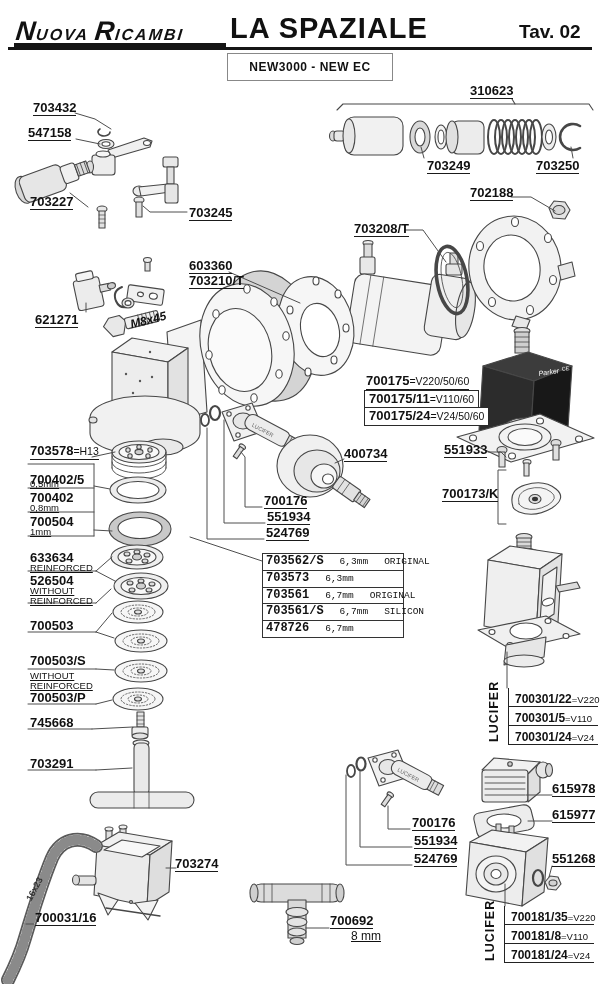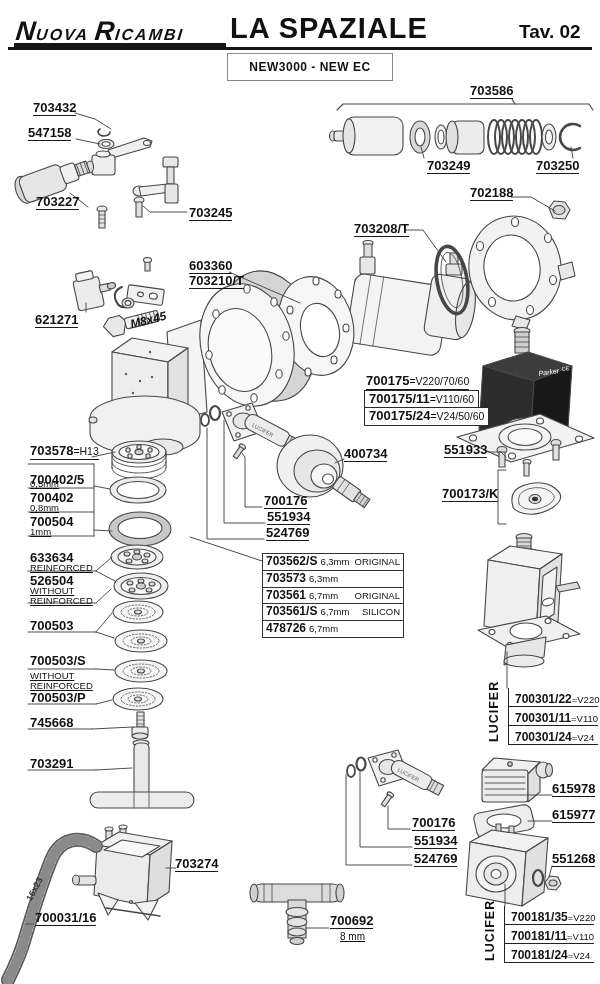--- a/index.html
+++ b/index.html
@@ -19,21 +19,21 @@
   
   .lbl{position:absolute;white-space:nowrap;font-weight:bold;font-size:13px;line-height:13px;}
   .lbl .sfx{font-weight:normal;font-size:10.5px;}
   .ul{border-bottom:1.4px solid #1a1a1a;padding-bottom:1px;}
   .box{border:1.5px solid #2a2a2a;padding:1px 4px 2px 4px;background:#fff;}
   .note{position:absolute;font-size:9.5px;line-height:9.5px;white-space:pre-line;font-weight:normal;text-decoration:underline;}
   .m8{font-style:italic;font-size:12px;transform:rotate(-14deg);}
   .hosetxt{position:absolute;font-size:9px;font-weight:bold;color:#333;transform:rotate(-62deg);}
   
   .gtable{position:absolute;left:262px;top:553px;width:140px;border:1.4px solid #333;}
-  .grow{display:flex;align-items:baseline;gap:3px;height:15.8px;border-bottom:1.4px solid #333;padding:0 3px;}
+  .grow{display:flex;align-items:baseline;gap:16px;height:15.8px;border-bottom:1.4px solid #333;padding:0 3px;font-family:Liberation Mono, monospace;}
   .grow:last-child{border-bottom:none;}
   .grow .num{font-weight:bold;font-size:12px;}
   .grow .size{font-size:9.5px;}
   .grow .var{font-size:9.5px;margin-left:auto;}
   
   .lucrows{position:absolute;border-left:1.6px solid #222;}
   .lrow{height:17px;border-bottom:1.6px solid #222;padding:1px 2px 0 6px;white-space:nowrap;}
   .lrow .num{font-weight:bold;font-size:12px;text-align:right;}
   .lrow .sfx{font-weight:normal;font-size:9.5px;}
   .vbrand{position:absolute;writing-mode:vertical-rl;transform:rotate(180deg);
@@ -489,33 +489,33 @@
 
 <div class="logo"><span class="big">N</span><span class="small">UOVA</span> <span class="big">R</span><span class="small">ICAMBI</span></div>
 <div class="logo-bar"></div>
 <div class="hrule"></div>
 <div class="title">LA SPAZIALE</div>
 <div class="tav">Tav. 02</div>
 <div class="modelbox">NEW3000 - NEW EC</div>
 
 <div class="lbl ul" style="left:33px;top:101px"><span class="num">703432</span></div>
 <div class="lbl ul" style="left:28px;top:126px"><span class="num">547158</span></div>
-<div class="lbl ul" style="left:36px;top:195px"><span class="num">703227</span></div>
+<div class="lbl ul" style="left:30px;top:195px"><span class="num">703227</span></div>
 <div class="lbl ul" style="left:189px;top:206px"><span class="num">703245</span></div>
-<div class="lbl ul" style="left:470px;top:84px"><span class="num">703586</span></div>
+<div class="lbl ul" style="left:470px;top:84px"><span class="num">310623</span></div>
 <div class="lbl ul" style="left:427px;top:159px"><span class="num">703249</span></div>
 <div class="lbl ul" style="left:536px;top:159px"><span class="num">703250</span></div>
 <div class="lbl ul" style="left:470px;top:186px"><span class="num">702188</span></div>
 <div class="lbl ul" style="left:354px;top:222px"><span class="num">703208/T</span></div>
 <div class="lbl ul" style="left:189px;top:259px"><span class="num">603360</span></div>
 <div class="lbl ul" style="left:189px;top:274px"><span class="num">703210/T</span></div>
 <div class="lbl ul" style="left:35px;top:313px"><span class="num">621271</span></div>
 <div class="lbl m8" style="left:130px;top:314px"><span class="num">M8x45</span></div>
 
-<div class="lbl ul" style="left:366px;top:374px"><span class="num">700175</span><span class="sfx">=V220/70/60</span></div>
+<div class="lbl ul" style="left:366px;top:374px"><span class="num">700175</span><span class="sfx">=V220/50/60</span></div>
 <div class="lbl box" style="left:364px;top:390px"><span class="num">700175/11</span><span class="sfx">=V110/60</span></div>
 <div class="lbl box" style="left:364px;top:407px"><span class="num">700175/24</span><span class="sfx">=V24/50/60</span></div>
 <div class="lbl ul" style="left:444px;top:443px"><span class="num">551933</span></div>
 <div class="lbl ul" style="left:442px;top:487px"><span class="num">700173/K</span></div>
 
 <div class="lbl ul" style="left:30px;top:444px"><span class="num">703578</span><span class="sfx">=H13</span></div>
 <div class="lbl" style="left:30px;top:473px"><span class="num">700402/5</span></div>
 <div class="note" style="left:30px;top:479px">0,5mm</div>
 <div class="lbl" style="left:30px;top:491px"><span class="num">700402</span></div>
 <div class="note" style="left:30px;top:503px">0,8mm</div>
@@ -563,36 +563,36 @@
 </div>
 
 <div class="lbl ul" style="left:344px;top:447px"><span class="num">400734</span></div>
 <div class="lbl ul" style="left:264px;top:494px"><span class="num">700176</span></div>
 <div class="lbl ul" style="left:267px;top:510px"><span class="num">551934</span></div>
 <div class="lbl ul" style="left:266px;top:526px"><span class="num">524769</span></div>
 
 <div class="vbrand" style="left:487px;top:688px;height:54px">LUCIFER</div>
 <div class="lucrows" style="left:508px;top:688px;width:89px">
   <div class="lrow"><span class="num">700301/22</span><span class="sfx">=V220</span></div>
-  <div class="lrow"><span class="num">700301/11</span><span class="sfx">=V110</span></div>
+  <div class="lrow"><span class="num">700301/5</span><span class="sfx">=V110</span></div>
   <div class="lrow"><span class="num">700301/24</span><span class="sfx">=V24</span></div>
 </div>
 
 <div class="lbl ul" style="left:552px;top:782px"><span class="num">615978</span></div>
 <div class="lbl ul" style="left:552px;top:808px"><span class="num">615977</span></div>
 <div class="lbl ul" style="left:552px;top:852px"><span class="num">551268</span></div>
 
 <div class="lbl ul" style="left:412px;top:816px"><span class="num">700176</span></div>
 <div class="lbl ul" style="left:414px;top:834px"><span class="num">551934</span></div>
 <div class="lbl ul" style="left:414px;top:852px"><span class="num">524769</span></div>
 
 <div class="vbrand" style="left:483px;top:907px;height:54px">LUCIFER</div>
 <div class="lucrows" style="left:504px;top:906px;width:89px">
   <div class="lrow"><span class="num">700181/35</span><span class="sfx">=V220</span></div>
-  <div class="lrow"><span class="num">700181/11</span><span class="sfx">=V110</span></div>
+  <div class="lrow"><span class="num">700181/8</span><span class="sfx">=V110</span></div>
   <div class="lrow"><span class="num">700181/24</span><span class="sfx">=V24</span></div>
 </div>
 
 <div class="lbl ul" style="left:175px;top:857px"><span class="num">703274</span></div>
 <div class="lbl ul" style="left:35px;top:911px"><span class="num">700031/16</span></div>
 <div class="hosetxt" style="left:22px;top:884px">16x23</div>
 <div class="lbl ul" style="left:330px;top:914px"><span class="num">700692</span></div>
-<div class="note" style="left:340px;top:932px;font-size:10px">8 mm</div>
+<div class="note" style="left:351px;top:932px;font-size:12px">8 mm</div>
 
 </body></html>

